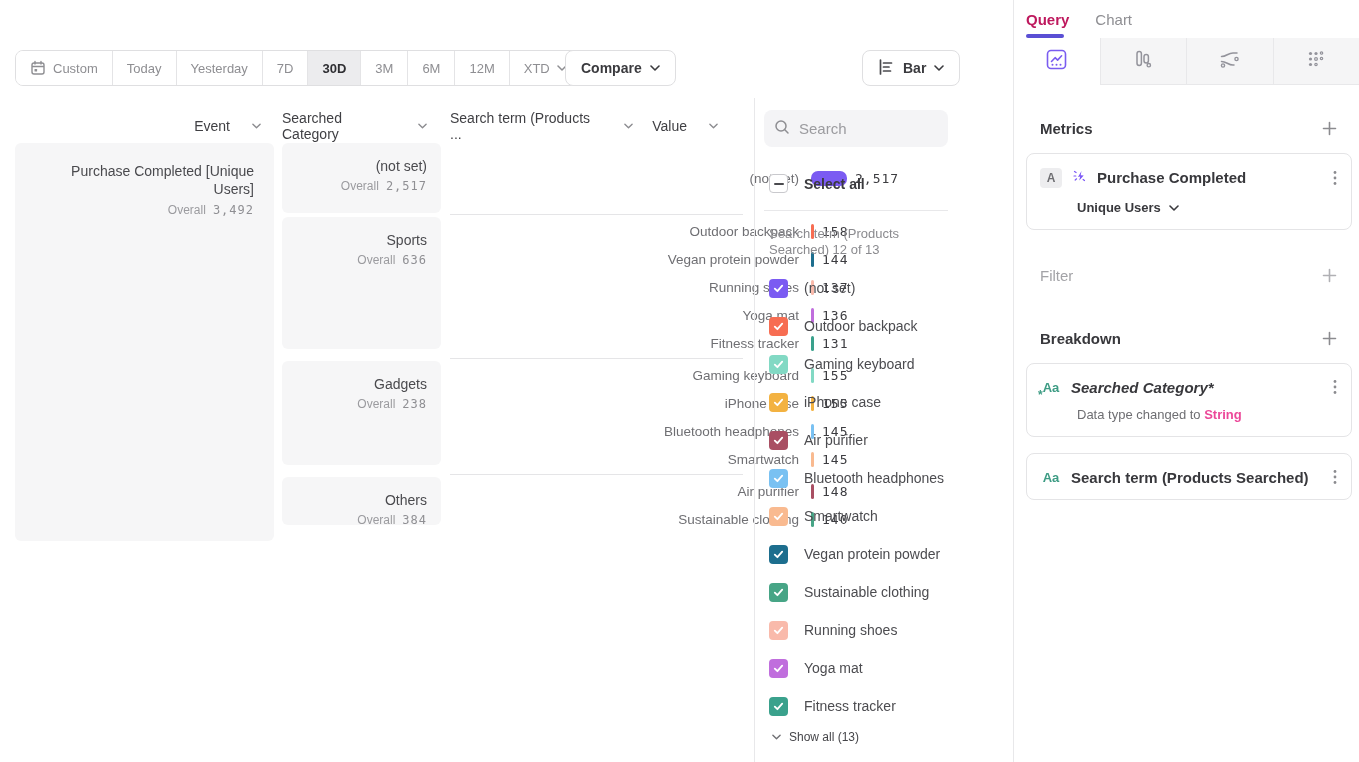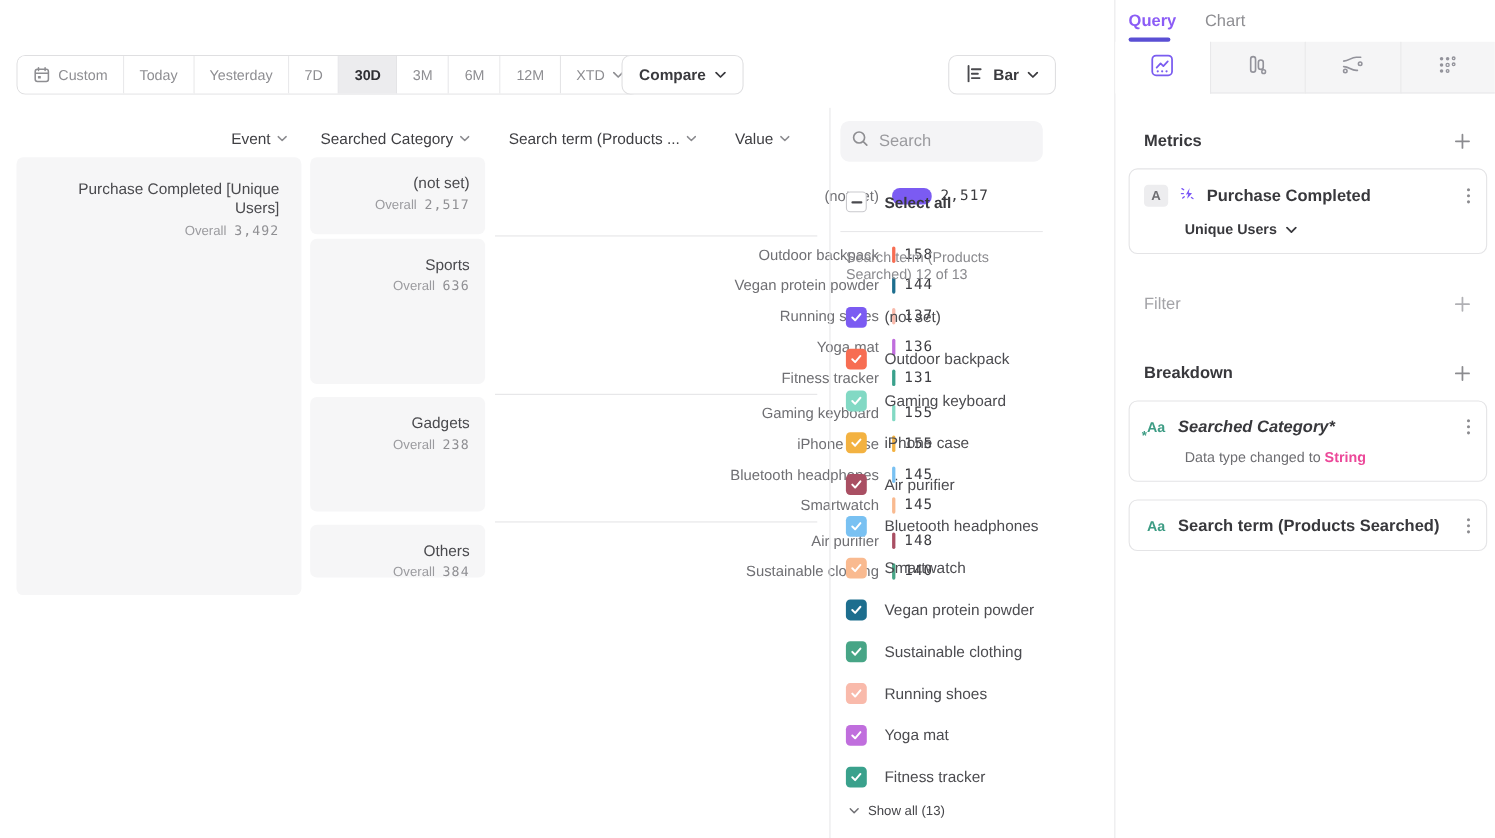--- a/index.html
+++ b/index.html
@@ -8,21 +8,21 @@
   
   .date-group { position:absolute; left:15px; top:50px; display:flex; border:1px solid #dfdfe1; border-radius:8px; height:36px; overflow:hidden; background:#fff; }
   .dbtn { display:flex; align-items:center; gap:7px; padding:0 14px; background:#fff; border:none; border-right:1px solid #e4e4e6; font-family:inherit; font-size:13px; color:#8e8e92; cursor:pointer; white-space:nowrap; }
   .dbtn:last-child { border-right:none; }
   .dbtn.sel { background:#ececee; color:#2f2f33; font-weight:bold; }
   .btn { position:absolute; display:flex; align-items:center; gap:8px; height:36px; padding:0 15px; border:1px solid #dfdfe1; border-radius:8px; background:#fff; font-family:inherit; font-size:14px; font-weight:bold; color:#3a3a3e; cursor:pointer; }
   #compare-btn { left:565px; top:50px; }
   #bar-btn { left:862px; top:50px; }
 
   
-  .col-head { position:absolute; top:117px; font-size:14px; font-weight:500; color:#3f3f43; display:flex; align-items:center; justify-content:flex-end; gap:6px; height:18px; }
+  .col-head { position:absolute; top:117px; font-size:14px; font-weight:500; color:#3f3f43; display:flex; align-items:center; justify-content:flex-end; gap:22px; height:18px; }
   #h-event { left:15px; width:246px; }
   #h-cat { left:282px; width:145px; }
   #h-term { left:450px; width:183px; }
   #h-value { left:640px; width:78px; }
 
   
   #event-card { position:absolute; left:15px; top:143px; width:259px; height:398px; background:#f6f6f7; border-radius:6px; padding:19px 20px 0 12px; text-align:right; }
   .card-title { font-size:14px; color:#4a4a4e; line-height:18px; }
   .overall-line { margin-top:5px; font-size:12px; color:#9b9b9f; }
   .overall-line .num { font-family:"DejaVu Sans Mono",monospace; font-size:12px; color:#8f8f93; margin-left:7px; letter-spacing:1px; }
@@ -55,21 +55,21 @@
   .legend-item { height:38px; display:flex; align-items:center; gap:16px; cursor:pointer; padding-left:5px; }
   .cb { flex:none; width:19px; height:19px; border-radius:4px; display:flex; align-items:center; justify-content:center; }
   .cb.pat { background-image:radial-gradient(rgba(255,255,255,0.55) 22%, transparent 24%); background-size:4px 4px; }
   .legend-label { font-size:14px; color:#4c4c50; }
   #show-all { margin-top:5px; display:flex; align-items:center; gap:8px; padding-left:8px; cursor:pointer; font-size:12px; font-weight:500; color:#454549; }
 
   
   #qpanel { position:absolute; left:1013px; top:0; right:0; bottom:0; border-left:1px solid #e8e8ea; }
   #qtabs { position:relative; height:38px; display:flex; align-items:center; gap:26px; padding-left:12px; }
   .qtab { font-size:15px; cursor:pointer; }
-  .qtab.active { color:#8b5cf6; font-weight:bold; }
+  .qtab.active { color:#be185d; font-weight:bold; }
   .qtab.inactive { color:#8e8e92; }
   #qtab-underline { position:absolute; left:12px; bottom:0; width:38px; height:4px; border-radius:3px; background:#5a4fd4; }
   #view-tabs { display:flex; height:47px; }
   .vtab { flex:1; display:flex; align-items:center; justify-content:center; background:#f5f5f6; border-bottom:1px solid #e8e8ea; border-left:1px solid #e8e8ea; cursor:pointer; }
   .vtab.active { background:#fff; border-bottom:none; border-left:none; }
   .qcontent { padding:0 7px 0 12px; }
   .qheading { display:flex; align-items:center; justify-content:space-between; padding:0 15px 0 14px; font-size:15px; }
   .qheading .hd { font-weight:bold; color:#38383c; }
   .qheading .hd.muted { font-weight:normal; color:#a3a3a7; }
   .plus-btn { cursor:pointer; display:flex; }

